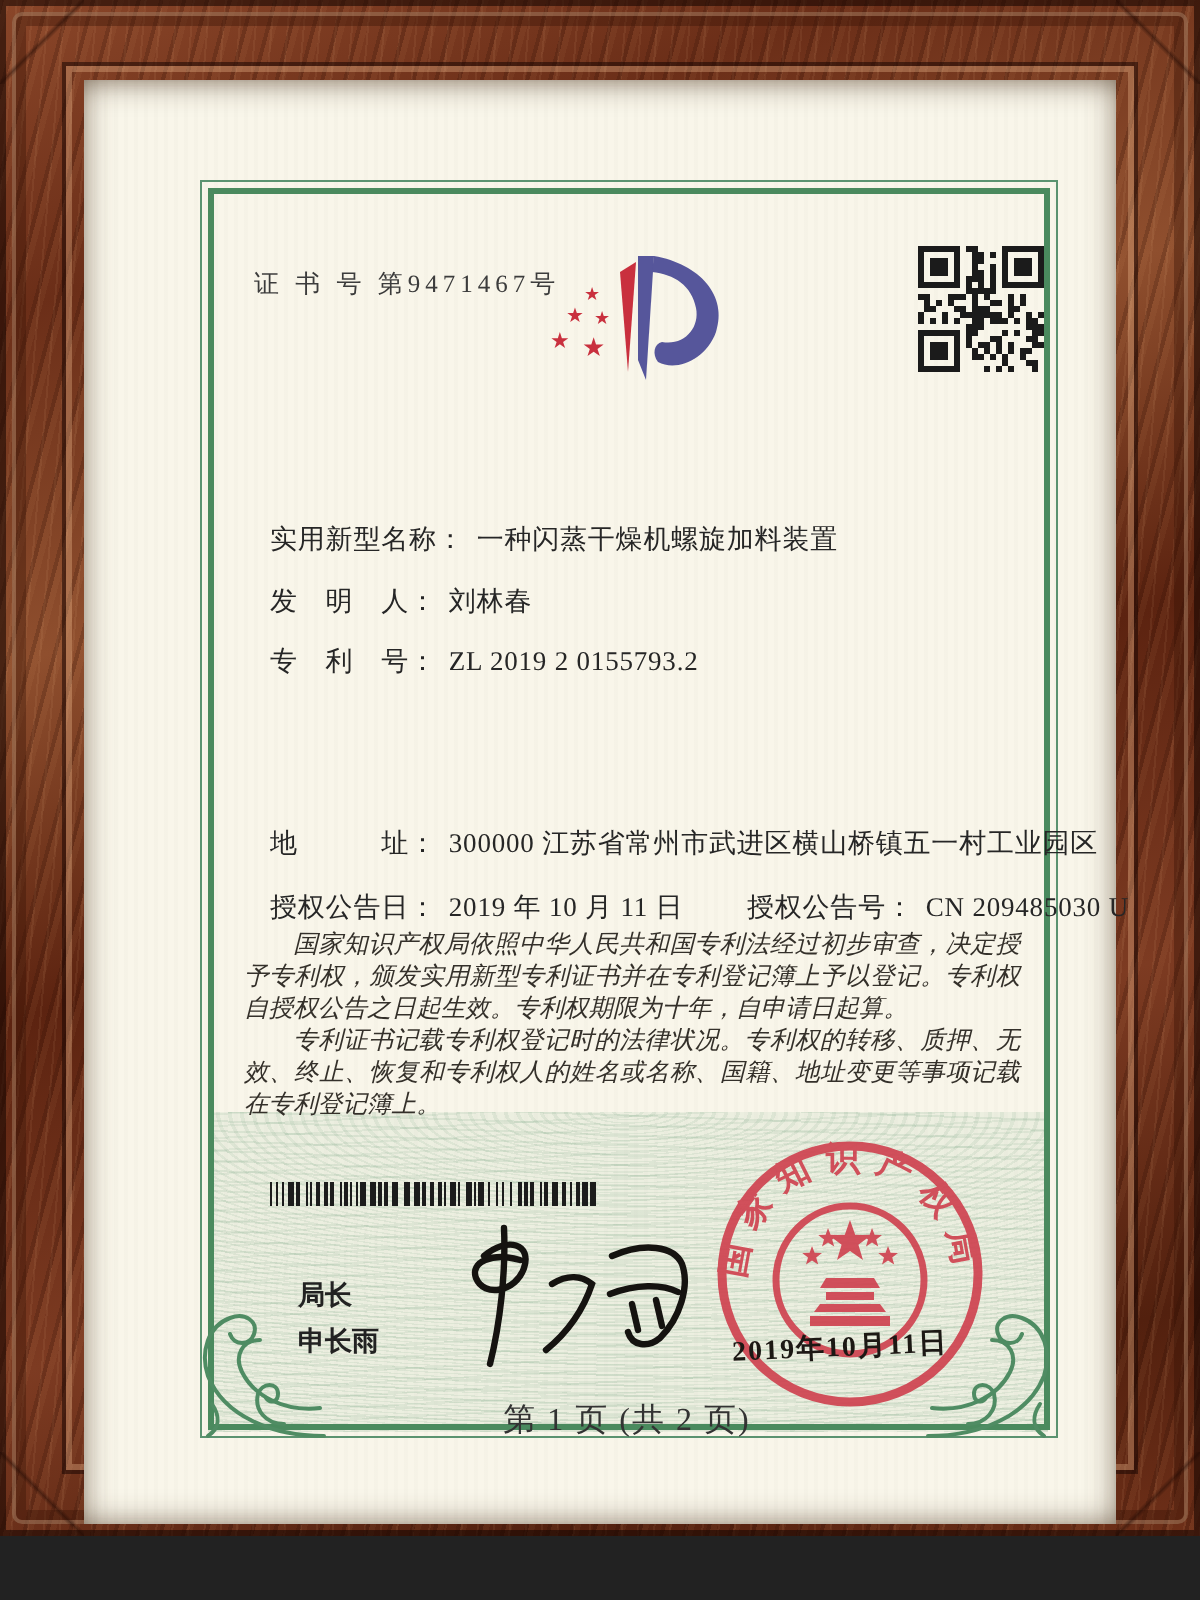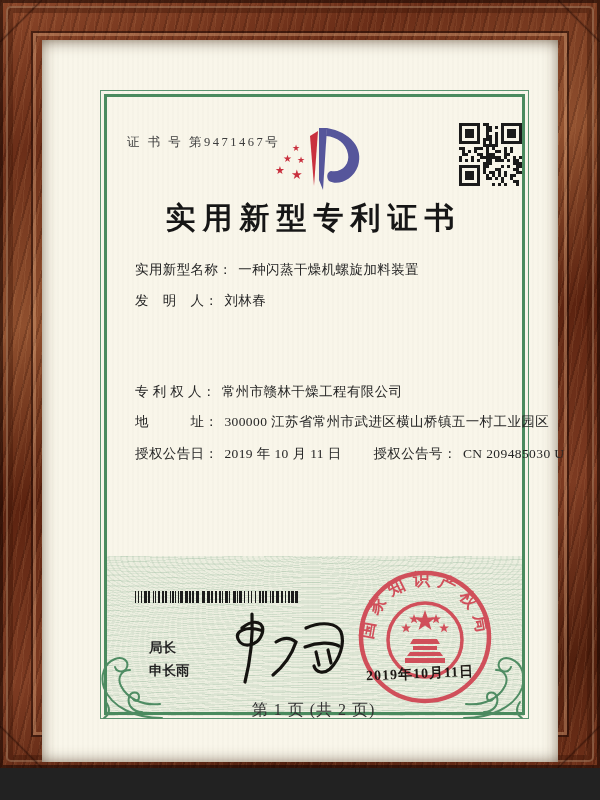--- a/index.html
+++ b/index.html
@@ -322,39 +322,42 @@
       <rect x="60" y="9" width="3" height="3" fill="#1b1b1b"></rect>
       <rect x="60" y="12" width="3" height="3" fill="#1b1b1b"></rect>
       <rect x="60" y="15" width="3" height="3" fill="#1b1b1b"></rect>
       <rect x="60" y="18" width="3" height="3" fill="#1b1b1b"></rect>
       <rect x="60" y="33" width="3" height="3" fill="#1b1b1b"></rect>
       <rect x="60" y="39" width="3" height="3" fill="#1b1b1b"></rect>
       <rect x="60" y="42" width="3" height="3" fill="#1b1b1b"></rect>
       <rect x="60" y="48" width="3" height="3" fill="#1b1b1b"></rect>
     </svg>
 
-  <div class="title">实用新型专利证书</div>
 
   <div class="frow" style="top:261px">
     <span>实用新型名称：</span><span class="val">一种闪蒸干燥机螺旋加料装置</span>
   </div>
   <div class="frow" style="top:292px">
     <span>发　明　人：</span><span class="val">刘林春</span>
   </div>
-  <div class="frow" style="top:383px">
-    <span>专 利 权 人：</span><span class="val">常州市赣林干燥工程有限公司</span>
+  <div class="frow" style="top:322px">
+    <span>专　利　号：</span><span class="val">ZL 2019 2 0155793.2</span>
   </div>
   <div class="frow" style="top:413px">
     <span>地　　　址：</span><span class="val">300000 江苏省常州市武进区横山桥镇五一村工业园区</span>
   </div>
   <div class="frow" style="top:445px">
     <span>授权公告日：</span><span class="val">2019 年 10 月 11 日</span>
     <span class="grant2">授权公告号：</span><span class="val">CN 209485030 U</span>
   </div>
 
+  <div class="body-text">
+    <p>国家知识产权局依照中华人民共和国专利法经过初步审查，决定授予专利权，颁发实用新型专利证书并在专利登记簿上予以登记。专利权自授权公告之日起生效。专利权期限为十年，自申请日起算。</p>
+    <p>专利证书记载专利权登记时的法律状况。专利权的转移、质押、无效、终止、恢复和专利权人的姓名或名称、国籍、地址变更等事项记载在专利登记簿上。</p>
+  </div>
 
   <svg class="barcode" id="barsvg" viewBox="0 0 165 12" preserveAspectRatio="none">
       <rect x="0" y="0" width="1" height="12" fill="#1c1c1c"></rect>
       <rect x="3" y="0" width="1" height="12" fill="#1c1c1c"></rect>
       <rect x="6" y="0" width="1" height="12" fill="#1c1c1c"></rect>
       <rect x="9" y="0" width="3" height="12" fill="#1c1c1c"></rect>
       <rect x="13" y="0" width="2" height="12" fill="#1c1c1c"></rect>
       <rect x="18" y="0" width="1" height="12" fill="#1c1c1c"></rect>
       <rect x="20" y="0" width="1" height="12" fill="#1c1c1c"></rect>
       <rect x="23" y="0" width="2" height="12" fill="#1c1c1c"></rect>

